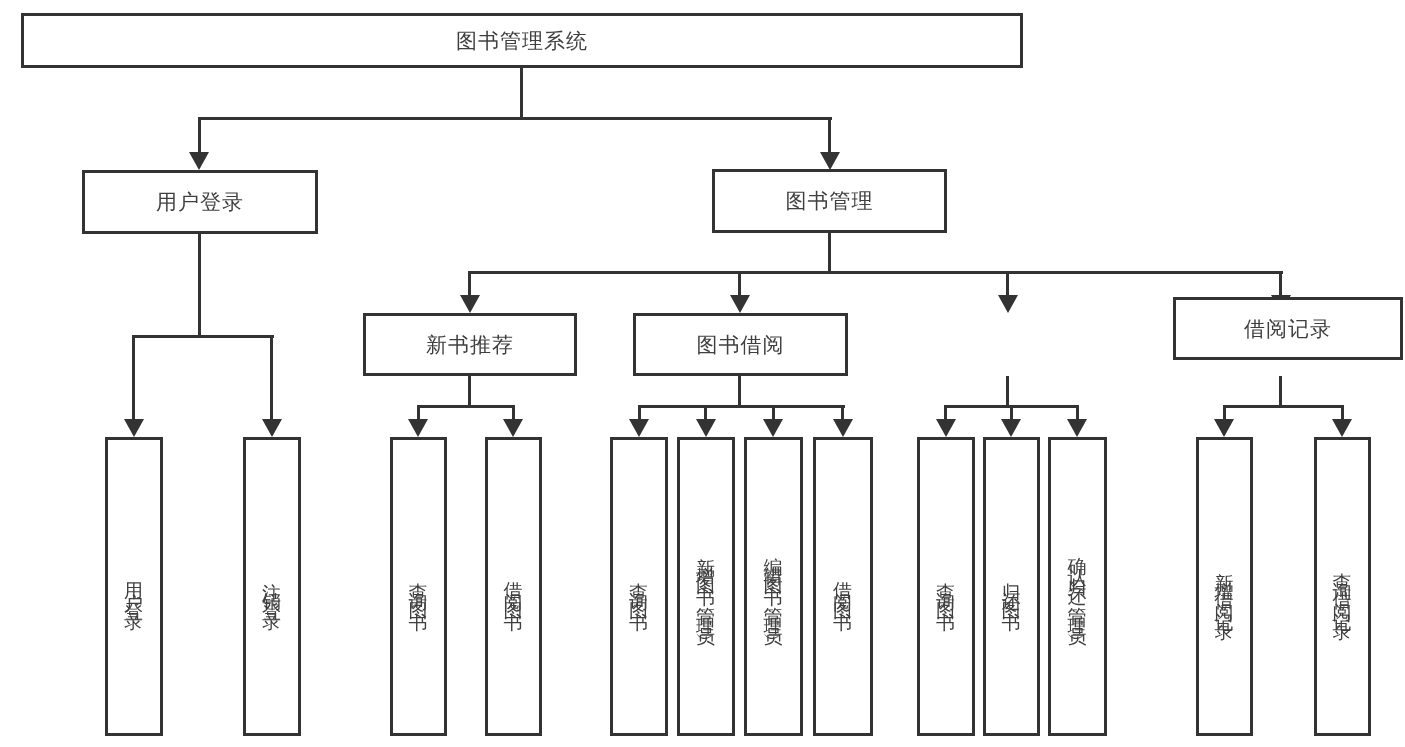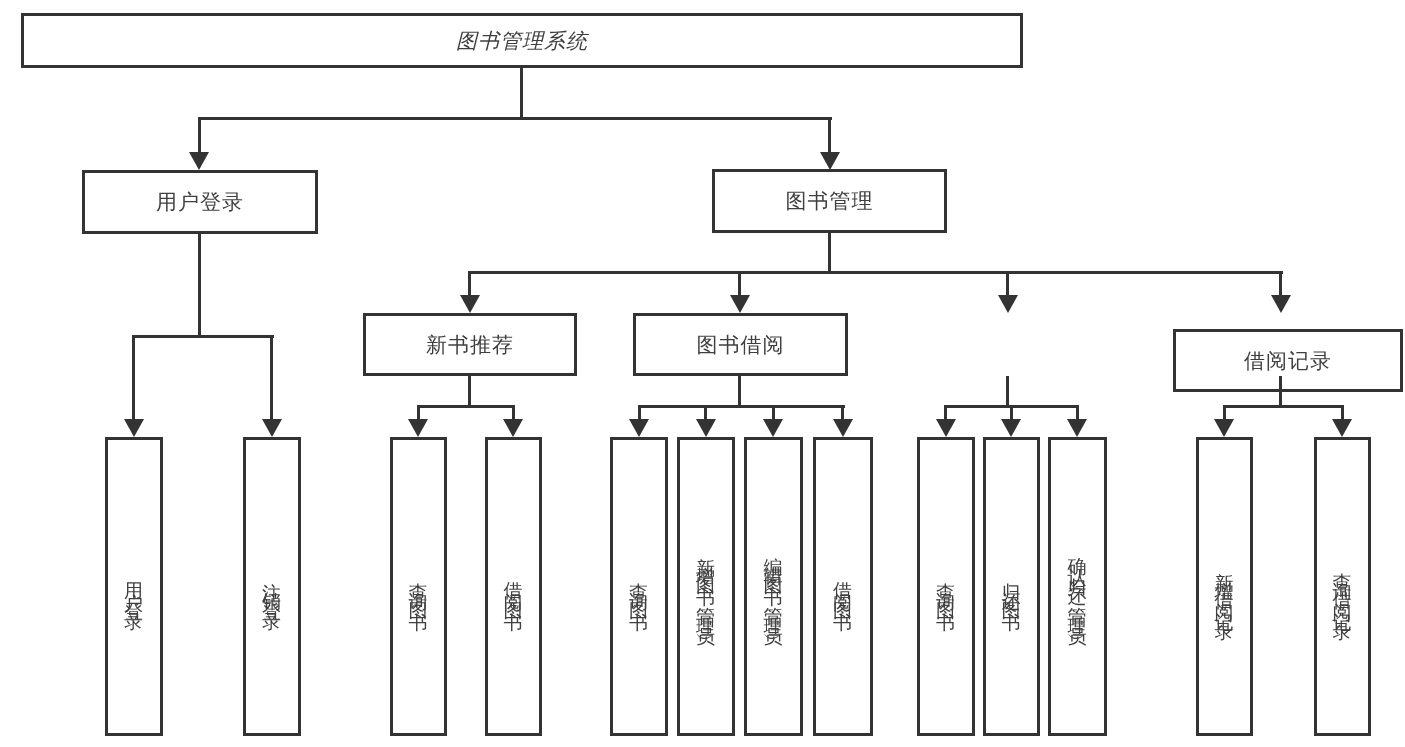--- a/index.html
+++ b/index.html
@@ -58,21 +58,21 @@
     letter-spacing:1px;
     z-index:5;
     white-space:nowrap;
   }
 </style>
 </head>
 <body>
 
 <div class="stage">
 
-  <div class="node h" style="left:21px;top:13px;width:1002px;height:55px;font-style:italic;">
+  <div class="node h" style="left:21px;top:13px;width:1002px;height:55px;">
     <span>图书管理系统</span>
   </div>
 
   <div class="ln" style="left:520px;top:68px;width:3px;height:51px;"></div>
 
   <div class="ln" style="left:198px;top:117px;width:634px;height:3px;"></div>
 
   <div class="ln" style="left:198px;top:117px;width:3px;height:38px;"></div>
   <div class="ar" style="left:189px;top:152px;"></div>
   <div class="ln" style="left:828px;top:117px;width:3px;height:38px;"></div>
@@ -103,21 +103,21 @@
   <div class="ar" style="left:998px;top:295px;"></div>
   <div class="ln" style="left:1279px;top:271px;width:3px;height:27px;"></div>
   <div class="ar" style="left:1271px;top:295px;"></div>
 
   <div class="node h" style="left:363px;top:313px;width:214px;height:63px;">
     <span>新书推荐</span>
   </div>
   <div class="node h" style="left:633px;top:313px;width:215px;height:63px;text-align:right;">
     <span>图书借阅</span>
   </div>
-  <div class="node h" style="left:1173px;top:329px;width:230px;height:63px;">
+  <div class="node h" style="left:1173px;top:297px;width:230px;height:63px;">
     <span>借阅记录</span>
   </div>
 
   <div class="ln" style="left:468px;top:376px;width:3px;height:31px;"></div>
   <div class="ln" style="left:417px;top:405px;width:98px;height:3px;"></div>
   <div class="ln" style="left:417px;top:405px;width:3px;height:16px;"></div>
   <div class="ar" style="left:408px;top:419px;"></div>
   <div class="ln" style="left:512px;top:405px;width:3px;height:16px;"></div>
   <div class="ar" style="left:503px;top:419px;"></div>
 

